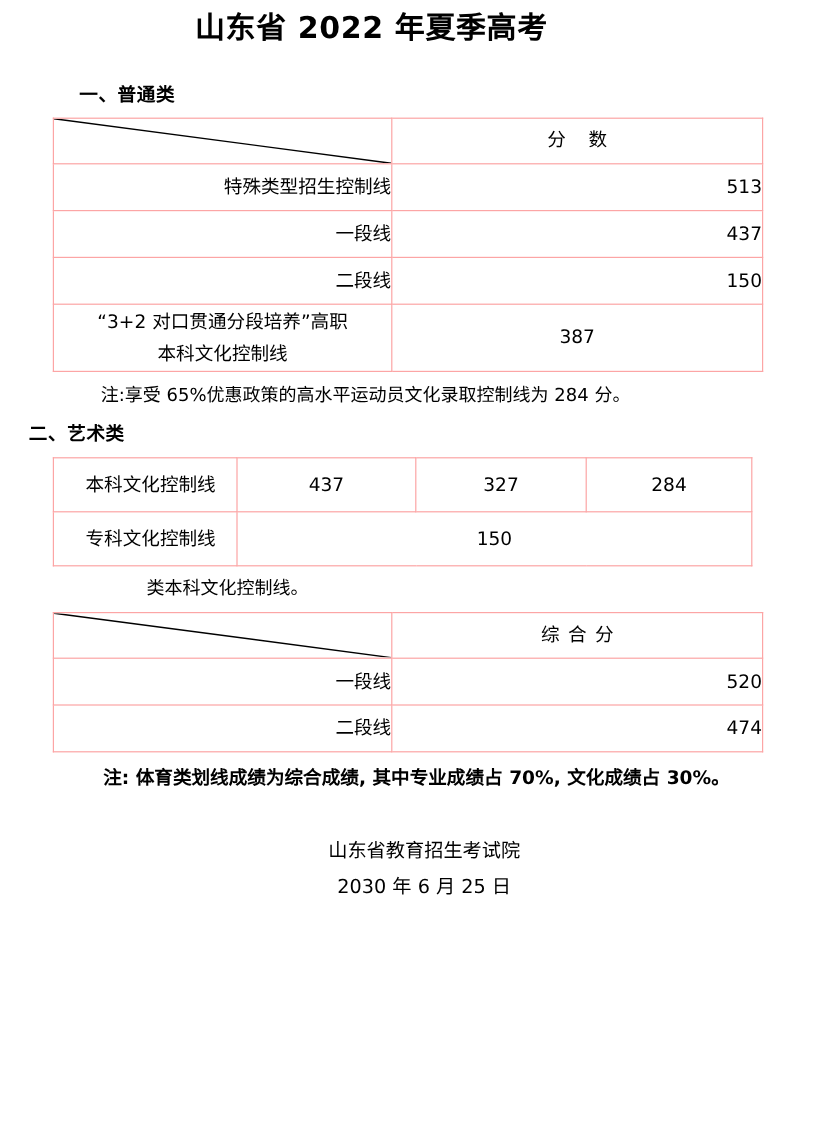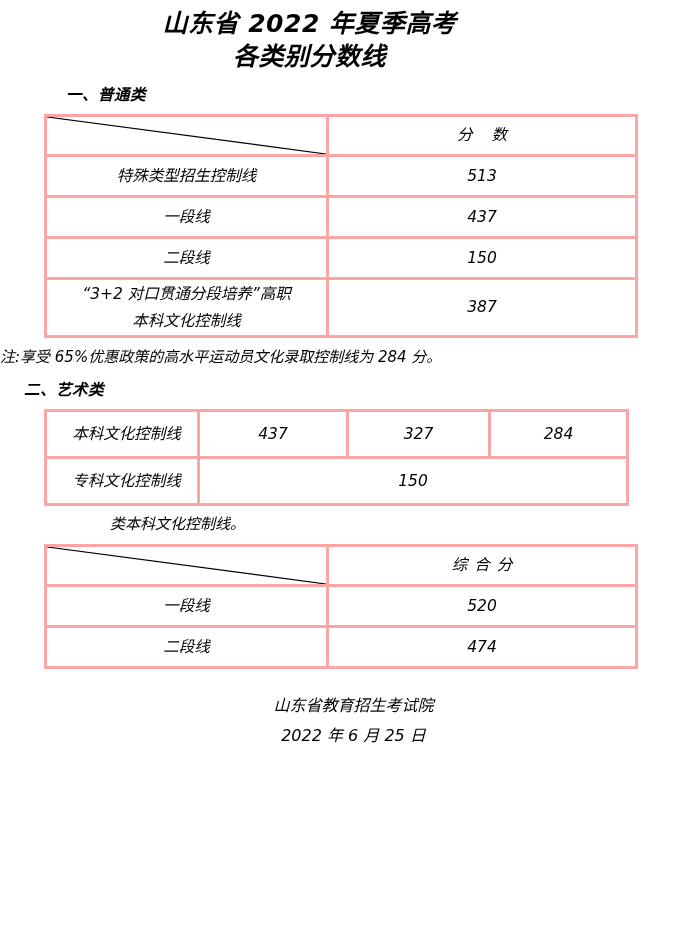--- a/index.html
+++ b/index.html
@@ -15,21 +15,20 @@
     font-family: "DejaVu Sans", "Liberation Sans", sans-serif;
     color: #000000;
     overflow: hidden;
   }
 
   .page {
     position: relative;
     width: 619px;
     height: 935px;
     box-sizing: border-box;
-    font-style: italic;
   }
 
   
   .doc-title {
     text-align: center;
     font-weight: bold;
     font-size: 25px;
     line-height: 33px;
     letter-spacing: 0.5px;
     padding-top: 7px;
@@ -41,48 +40,48 @@
 
   
   .section-heading {
     font-weight: bold;
     font-size: 15.5px;
     line-height: 22px;
     margin-left: 66px;
     letter-spacing: 0.5px;
     white-space: pre;
   }
-  .sec1 { margin-top: 11px; }
+  .sec1 { margin-top: 28px; }
   .sec2 { margin-top: 10px; margin-left: 24px; }
   .sec3 { margin-top: 6px; }
 
   
   .score-table {
     border-collapse: collapse;
     margin-left: 44px;
     margin-top: 8px;
     table-layout: fixed;
     font-size: 15.5px;
   }
   .score-table td {
-    border: 3px solid #fca5a5;
+    border: 1px solid #fca5a5;
     text-align: center;
     vertical-align: middle;
     padding: 0;
     line-height: 23px;
   }
 
   
   .t-common { width: 591px; }
   .t-common col.c-label { width: 282px; }
   .t-common col.c-value { width: 309px; }
 
   .t-common td.head-blank { height: 37px; }
   .t-common td.head-score { height: 37px; letter-spacing: 7px; text-indent: 7px; }
-  .t-common td.row-cell { height: 38px; }
+  .t-common td.row-cell { height: 38px; text-align: right; }
   .t-common td.row-cell-tall { height: 55px; }
 
   
   .t-art { width: 582px; }
   .t-art col.c-a { width: 153px; }
   .t-art col.c-b { width: 149px; }
   .t-art col.c-c { width: 142px; }
   .t-art col.c-d { width: 138px; }
   .t-art td.art-head { height: 110px; padding: 0 8px; line-height: 28px; }
   .t-art td.art-label { text-align: center; padding-left: 9px; height: 44px; }
@@ -104,60 +103,60 @@
 
   .two-line {
     display: block;
     line-height: 27px;
   }
 
   
   .note {
     font-size: 15px;
     line-height: 24px;
+    margin-left: 84px;
     margin-top: 7px;
     white-space: pre-wrap;
   }
   .note-indent2 {
     margin-left: 84px;
     margin-top: 6px;
     font-size: 15px;
     line-height: 24px;
   }
   .note-indent2 .l2 {
     display: block;
-    margin-left: 26px;
+    margin-left: 38px;
   }
   .note-bold {
     font-weight: bold;
     font-size: 15.5px;
     margin-left: 86px;
     margin-top: 9px;
     line-height: 24px;
     white-space: pre;
   }
 
   
   .signature {
-    margin-top: 22px;
+    margin-top: 34px;
     text-align: center;
     font-size: 16px;
     line-height: 30px;
     padding-left: 88px;
   }
   .signature span { display: block; white-space: pre; }
 </style>
 </head>
 <body>
 
 <div class="page">
 
   <div class="doc-title">
     <span class="title-line">山东省 2022 年夏季高考</span>
-    <span class="title-line">各类别分数线</span>
   </div>
 
   <div class="section-heading sec1">一、普通类</div>
 
   <table class="score-table t-common">
     <colgroup>
         <col class="c-label">
         <col class="c-value">
       </colgroup>
     <tbody>
@@ -241,19 +240,20 @@
         <td class="row-cell">一段线</td>
         <td class="row-cell">520</td>
       </tr>
       <tr>
         <td class="row-cell">二段线</td>
         <td class="row-cell">474</td>
       </tr>
     </tbody>
   </table>
 
+  <div class="note-bold">注: 体育类划线成绩为综合成绩, 其中专业成绩占 70%, 文化成绩占 30%。</div>
 
   <div class="signature">
     <span>山东省教育招生考试院</span>
-    <span>2022 年 6 月 25 日</span>
+    <span>2030 年 6 月 25 日</span>
   </div>
 
 </div>
 
 </body></html>

